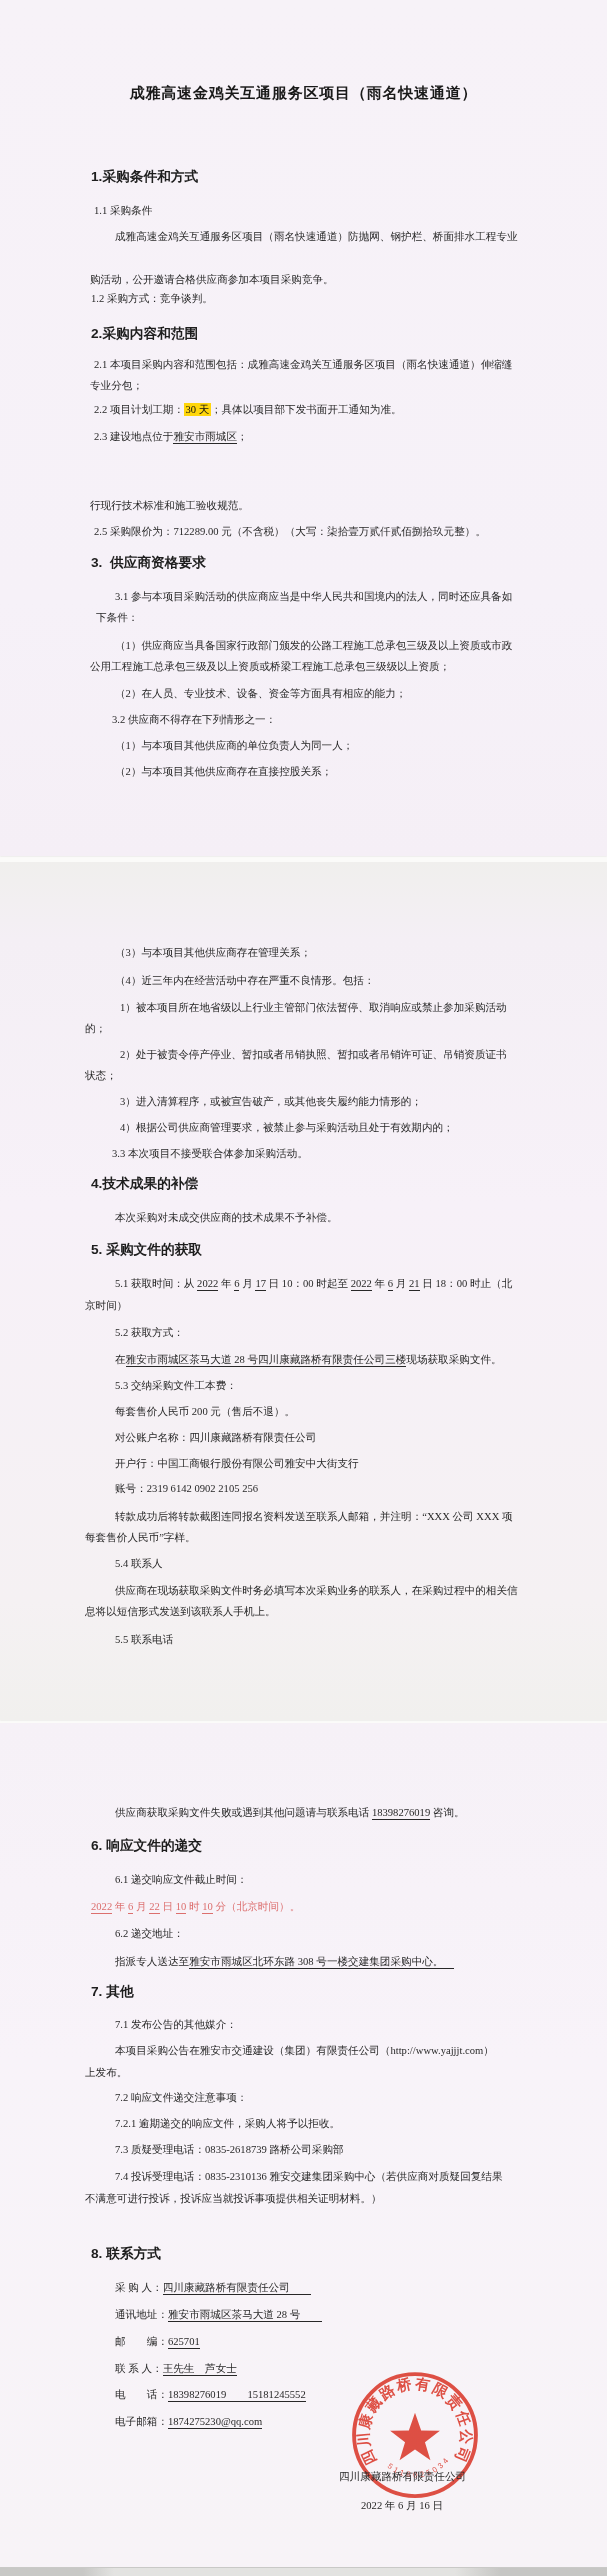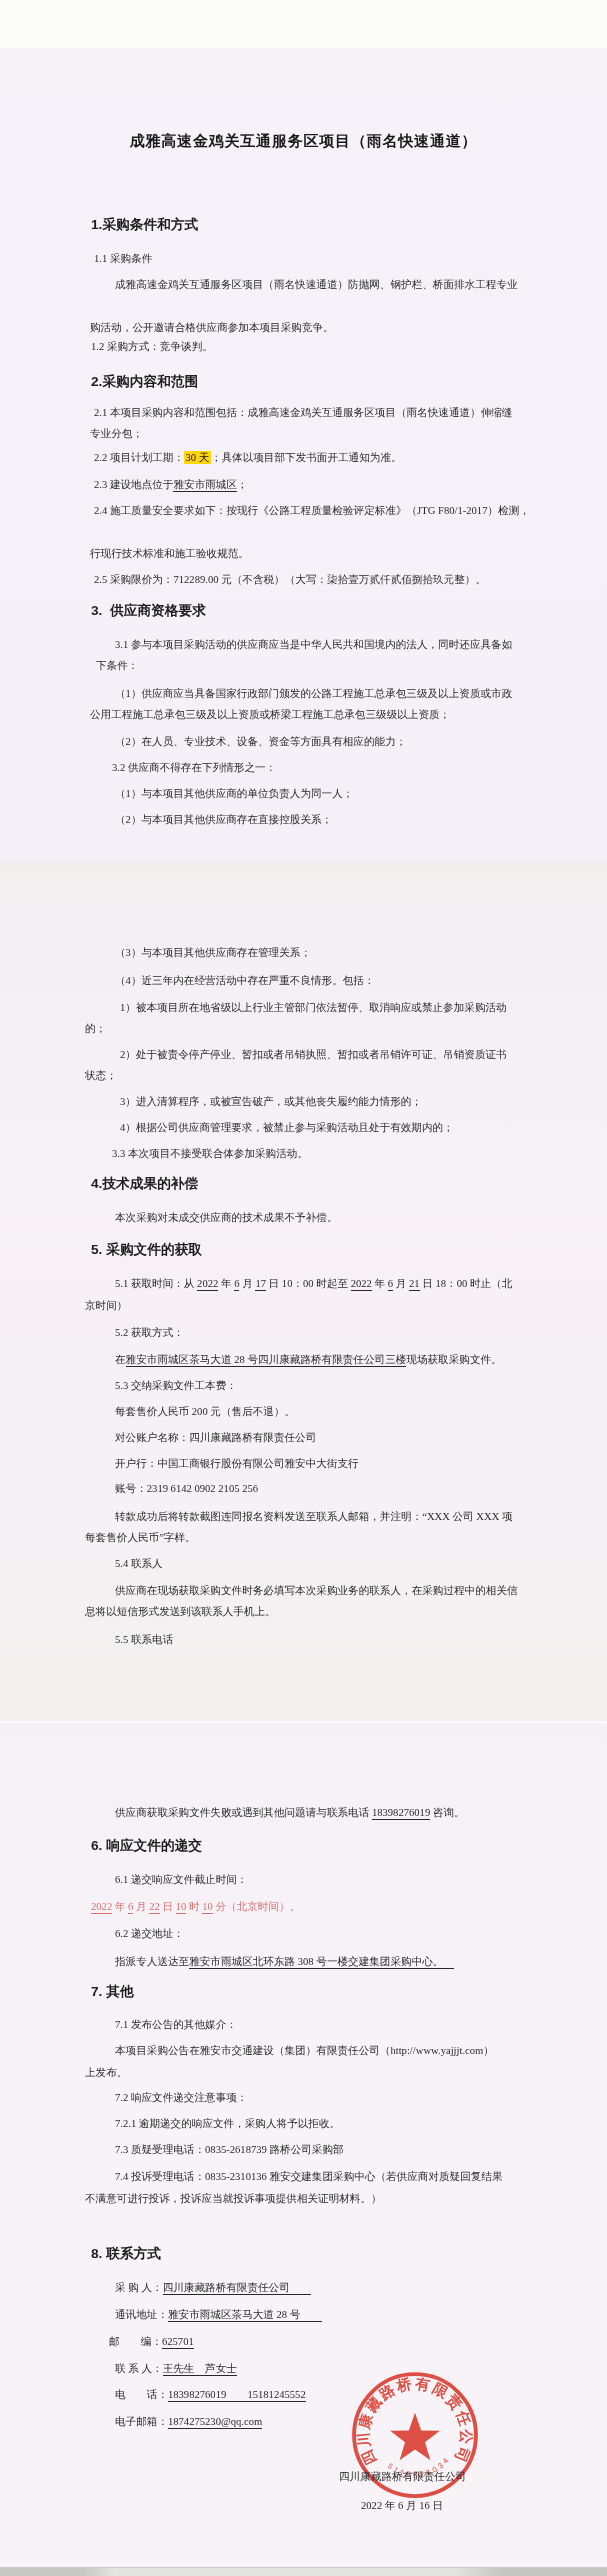--- a/index.html
+++ b/index.html
@@ -1,19 +1,19 @@
 <!DOCTYPE html>
 <html style="font-size:12px"><head>
 <meta charset="utf-8">
 <style>
   html,body{margin:0;padding:0;background:#fbfbf9;}
   #shot{position:relative;width:607px;height:2576px;overflow:hidden;background:#fbfbf9;
         font-family:"Liberation Serif","DejaVu Serif",serif;color:#282828;}
   .page{position:absolute;left:0;width:607px;box-shadow:0 0.8px 1.5px rgba(0,0,0,.12);}
-  #p1{top:0;height:856px;background:linear-gradient(180deg,#f7f2f8 0%,#f6f1f8 70%,#f5eff6 100%);margin-top:48px;}
+  #p1{top:0;height:856px;background:linear-gradient(180deg,#f7f2f8 0%,#f6f1f8 70%,#f5eff6 100%);}
   #p2{top:862px;height:858px;background:linear-gradient(180deg,#f0efed 0%,#f4eff5 9%,#f7f1f8 40%,#f5f1f3 86%,#f1f0ee 100%);}
   #p3{top:1723px;height:844px;background:linear-gradient(180deg,#f6f1f7 0%,#f8f3f9 40%,#f7f3f7 100%);}
   #bottom-strip{position:absolute;left:0;top:2567px;width:607px;height:9px;border-top:0.8px solid #c9c9c7;
         background:linear-gradient(90deg,#c8c8c6 0px,#c8c8c6 83px,#e3e3e1 114px,#e3e3e1 455px,#c6c6c4 501px,#c6c6c4 607px);}
   .line{position:absolute;white-space:pre;}
   .b{font:10.6px/15px "Liberation Serif","DejaVu Serif",serif;color:#282828;}
   .h{font:bold 13.7px/18px "Liberation Sans","DejaVu Sans",sans-serif;color:#1e1e1e;}
   .t{font:bold 15px/20px "Liberation Sans","DejaVu Sans",sans-serif;color:#1a1a1a;letter-spacing:0.8px;text-align:center;}
   .u{border-bottom:0.8px solid currentColor;padding-bottom:0.8px;}
   .hl{background:#ffd60b;color:#111;padding:0.8px 1.5px;}
@@ -29,21 +29,20 @@
       <div class="line h" style="top: 168px; left: 91px;"><span>1.采购条件和方式</span></div>
       <div class="line b" style="top: 203px; left: 94px;"><span>1.1 采购条件</span></div>
       <div class="line b" style="top: 229px; left: 115px;"><span>成雅高速金鸡关互通服务区项目（雨名快速通道）防抛网、钢护栏、桥面排水工程专业</span></div>
       <div class="line b" style="top: 272px; left: 90px;"><span>购活动，公开邀请合格供应商参加本项目采购竞争。</span></div>
       <div class="line b" style="top: 291px; left: 91px;"><span>1.2 采购方式：竞争谈判。</span></div>
       <div class="line h" style="top: 325px; left: 91px;"><span>2.采购内容和范围</span></div>
       <div class="line b" style="top: 357px; left: 94px;"><span>2.1 本项目采购内容和范围包括：成雅高速金鸡关互通服务区项目（雨名快速通道）伸缩缝</span></div>
       <div class="line b" style="top: 378px; left: 90px;"><span>专业分包；</span></div>
       <div class="line b" style="top: 402px; left: 94px;"><span>2.2 项目计划工期：</span><span class="hl">30 天</span><span>；具体以项目部下发书面开工通知为准。</span></div>
       <div class="line b" style="top: 429px; left: 94px;"><span>2.3 建设地点位于</span><span class="u">雅安市雨城区</span><span>；</span></div>
-      <div class="line b" style="top: 455px; left: 94px;"><span>2.4 施工质量安全要求如下：按现行《公路工程质量检验评定标准》（JTG F80/1-2017）检测，</span></div>
       <div class="line b" style="top: 498px; left: 90px;"><span>行现行技术标准和施工验收规范。</span></div>
       <div class="line b" style="top: 524px; left: 94px;"><span>2.5 采购限价为：712289.00 元（不含税）（大写：柒拾壹万贰仟贰佰捌拾玖元整）。</span></div>
       <div class="line h" style="top: 554px; left: 91px;"><span>3.  供应商资格要求</span></div>
       <div class="line b" style="top: 589px; left: 115px;"><span>3.1 参与本项目采购活动的供应商应当是中华人民共和国境内的法人，同时还应具备如</span></div>
       <div class="line b" style="top: 610px; left: 96px;"><span>下条件：</span></div>
       <div class="line b" style="top: 638px; left: 115px;"><span>（1）供应商应当具备国家行政部门颁发的公路工程施工总承包三级及以上资质或市政</span></div>
       <div class="line b" style="top: 659px; left: 90px;"><span>公用工程施工总承包三级及以上资质或桥梁工程施工总承包三级级以上资质；</span></div>
       <div class="line b" style="top: 686px; left: 115px;"><span>（2）在人员、专业技术、设备、资金等方面具有相应的能力；</span></div>
       <div class="line b" style="top: 712px; left: 112px;"><span>3.2 供应商不得存在下列情形之一：</span></div>
       <div class="line b" style="top: 738px; left: 115px;"><span>（1）与本项目其他供应商的单位负责人为同一人；</span></div>
@@ -104,21 +103,21 @@
       <div class="line b" style="top: 320px; left: 115px;"><span>本项目采购公告在雅安市交通建设（集团）有限责任公司（http://www.yajjjt.com）</span></div>
       <div class="line b" style="top: 342px; left: 85px;"><span>上发布。</span></div>
       <div class="line b" style="top: 367px; left: 115px;"><span>7.2 响应文件递交注意事项：</span></div>
       <div class="line b" style="top: 393px; left: 115px;"><span>7.2.1 逾期递交的响应文件，采购人将予以拒收。</span></div>
       <div class="line b" style="top: 419px; left: 115px;"><span>7.3 质疑受理电话：0835-2618739 路桥公司采购部</span></div>
       <div class="line b" style="top: 446px; left: 115px;"><span>7.4 投诉受理电话：0835-2310136 雅安交建集团采购中心（若供应商对质疑回复结果</span></div>
       <div class="line b" style="top: 468px; left: 85px;"><span>不满意可进行投诉，投诉应当就投诉事项提供相关证明材料。）</span></div>
       <div class="line h" style="top: 522px; left: 91px;"><span>8. 联系方式</span></div>
       <div class="line b" style="top: 557px; left: 115px;"><span>采 购 人：</span><span class="u">四川康藏路桥有限责任公司　　</span></div>
       <div class="line b" style="top: 584px; left: 115px;"><span>通讯地址：</span><span class="u">雅安市雨城区茶马大道 28 号　　</span></div>
-      <div class="line b" style="top: 611px; left: 109px;"><span>邮　　编：</span><span class="u">625701</span></div>
+      <div class="line b" style="top: 611px; left: 115px;"><span>邮　　编：</span><span class="u">625701</span></div>
       <div class="line b" style="top: 638px; left: 115px;"><span>联 系 人：</span><span class="u">王先生　芦女士</span></div>
       <div class="line b" style="top: 664px; left: 115px;"><span>电　　话：</span><span class="u">18398276019　　15181245552</span></div>
       <div class="line b" style="top: 691px; left: 115px;"><span>电子邮箱：</span><span class="u">1874275230@qq.com</span></div>
       <div class="line b" style="top: 746px; left: 339px;"><span>四川康藏路桥有限责任公司</span></div>
       <div class="line b" style="top: 775px; left: 361px;"><span>2022 年 6 月 16 日</span></div>
     </div>
   <div id="bottom-strip"></div>
 </div>
 
 

